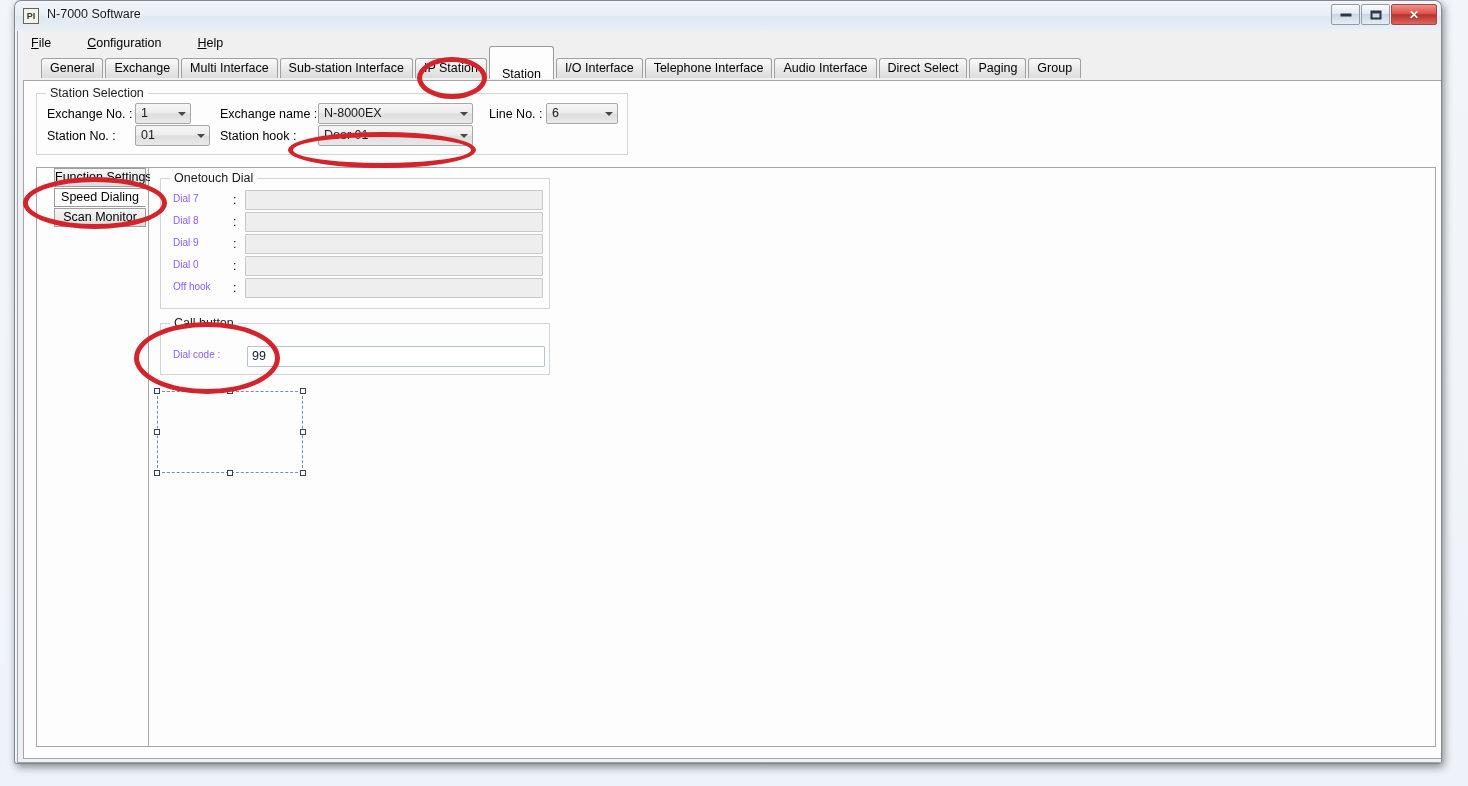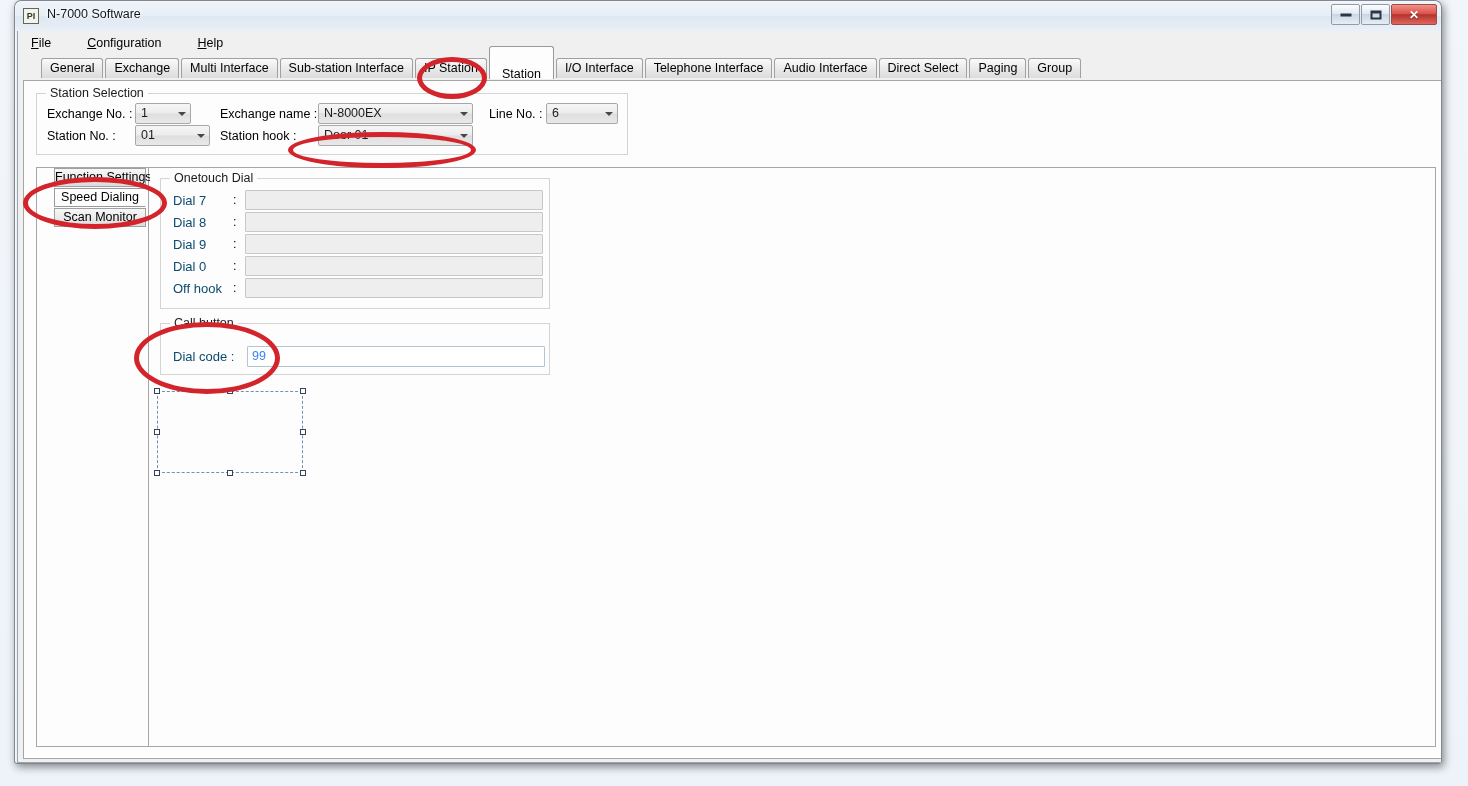--- a/index.html
+++ b/index.html
@@ -231,42 +231,42 @@
   }
 
   #content {
     position: absolute; left: 113px; top: 0; right: 0; bottom: 0;
     background: #fdfdfd;
   }
 
   
   #onetouch { left: 10px; top: 10px; width: 390px; height: 131px; }
   .rowlabel {
-    position: absolute; font-size: 13px; color: #0c4a6e; white-space: nowrap;
+    position: absolute; font-size: 10px; color: #8b5cf6; white-space: nowrap;
   }
   .rowcolon { position: absolute; font-size: 12.5px; color: #000; }
   .txtdisabled {
     position: absolute;
     height: 20px;
     background: #eeeeee;
     border: 1px solid #c8c8c8;
     border-radius: 1px;
   }
   
   #callbutton { left: 10px; top: 155px; width: 390px; height: 52px; }
   .txtactive {
     position: absolute;
     height: 21px;
     background: #ffffff;
     border: 1px solid #b5c4d2;
     border-radius: 1px;
   }
   .txtactive .tval {
     position: absolute; left: 4px; top: 2px;
-    font-size: 12.5px; color: #3b82f6;
+    font-size: 12.5px; color: #0f172a;
   }
 
   
   #selection {
     position: absolute;
     left: 133px; top: 310px;
     width: 146px; height: 82px;
     border: 1px dashed #6f8fbf;
     pointer-events: none;
   }

